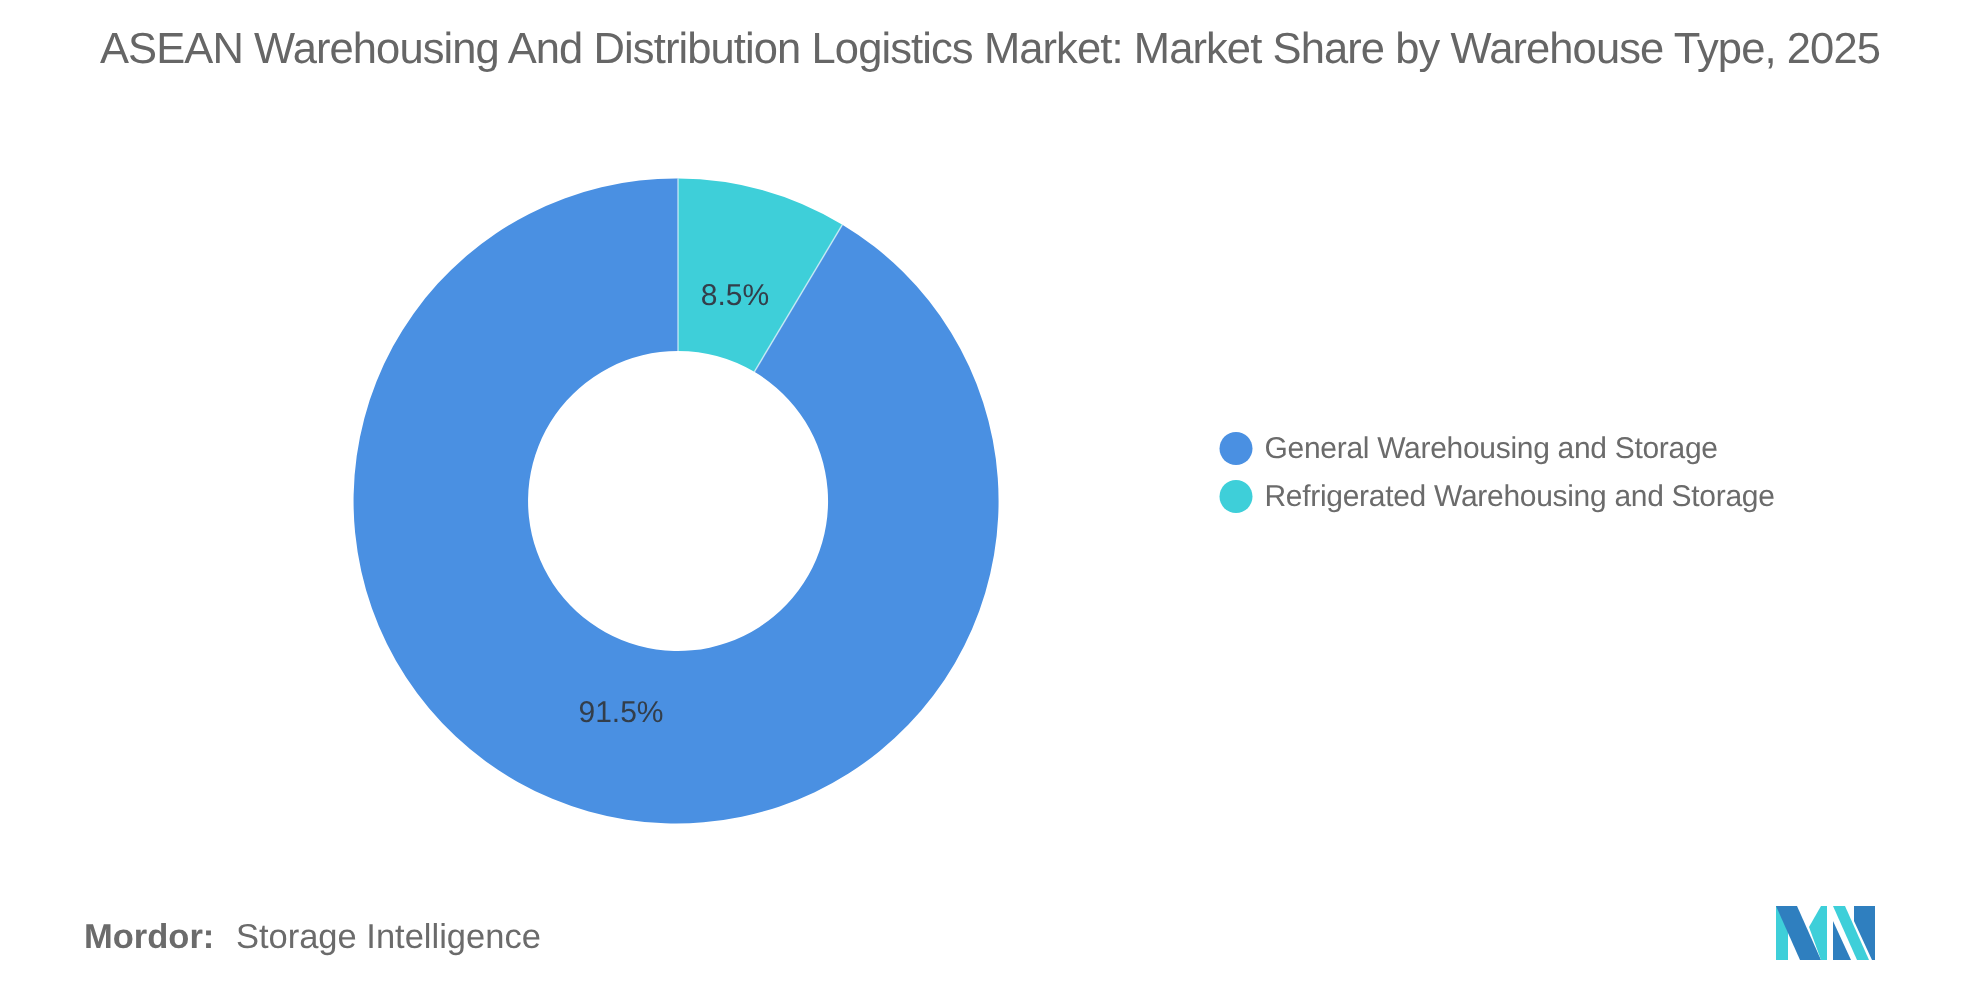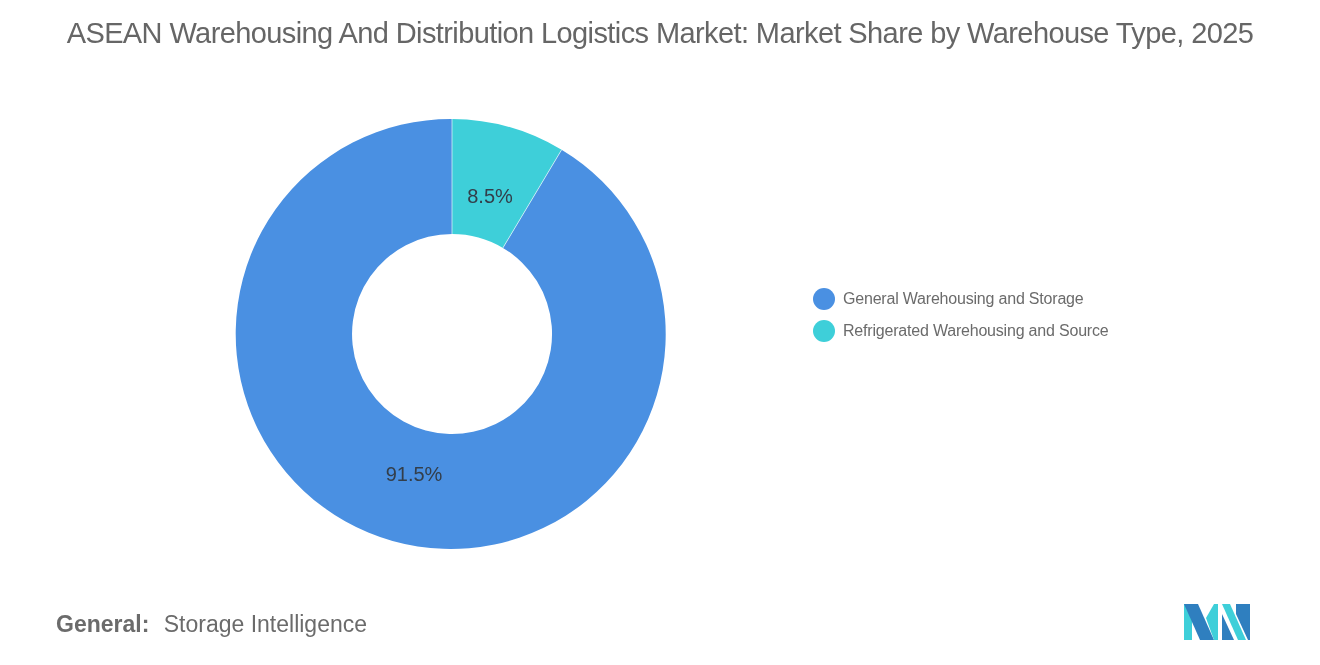--- a/index.html
+++ b/index.html
@@ -48,21 +48,21 @@
     }
     .legend-swatch {
       width: 22px;
       height: 22px;
       border-radius: 50%;
       margin-right: 8px;
       flex: 0 0 auto;
     }
     .legend-label {
       color: #6b6b6b;
-      font-size: 16px;
+      font-size: 20px;
       letter-spacing: -0.2px;
       white-space: nowrap;
     }
     .source {
       position: absolute;
       left: 56px;
       top: 611px;
       font-size: 23px;
       color: #6b6b6b;
       white-space: nowrap;
@@ -102,26 +102,26 @@
   <text class="slice-label" x="414" y="481" text-anchor="middle">91.5%</text>
 </svg>
 
 <div class="legend">
   <div class="legend-item">
     <span class="legend-swatch" style="background:#4a90e2"></span>
     <span class="legend-label">General Warehousing and Storage</span>
   </div>
   <div class="legend-item">
     <span class="legend-swatch" style="background:#3ecfd9"></span>
-    <span class="legend-label">Refrigerated Warehousing and Source</span>
+    <span class="legend-label">Refrigerated Warehousing and Storage</span>
   </div>
 </div>
 
 <div class="source">
-  <span class="source-label">General:</span>
+  <span class="source-label">Mordor:</span>
   <span>Storage Intelligence</span>
 </div>
 
 <svg class="logo" viewBox="0 0 66 36">
 
   <polygon points="0,0 8,0 8,36 0,36" fill="#3ecfd9"></polygon>
   <polygon points="0,0 14,0 30,36 16,36" fill="#2f7fbf"></polygon>
   <polygon points="22,14 30,0 34,0 34,36 30,36" fill="#3ecfd9"></polygon>
 
   <polygon points="38,0 46,0 62,36 54,36" fill="#3ecfd9"></polygon>

